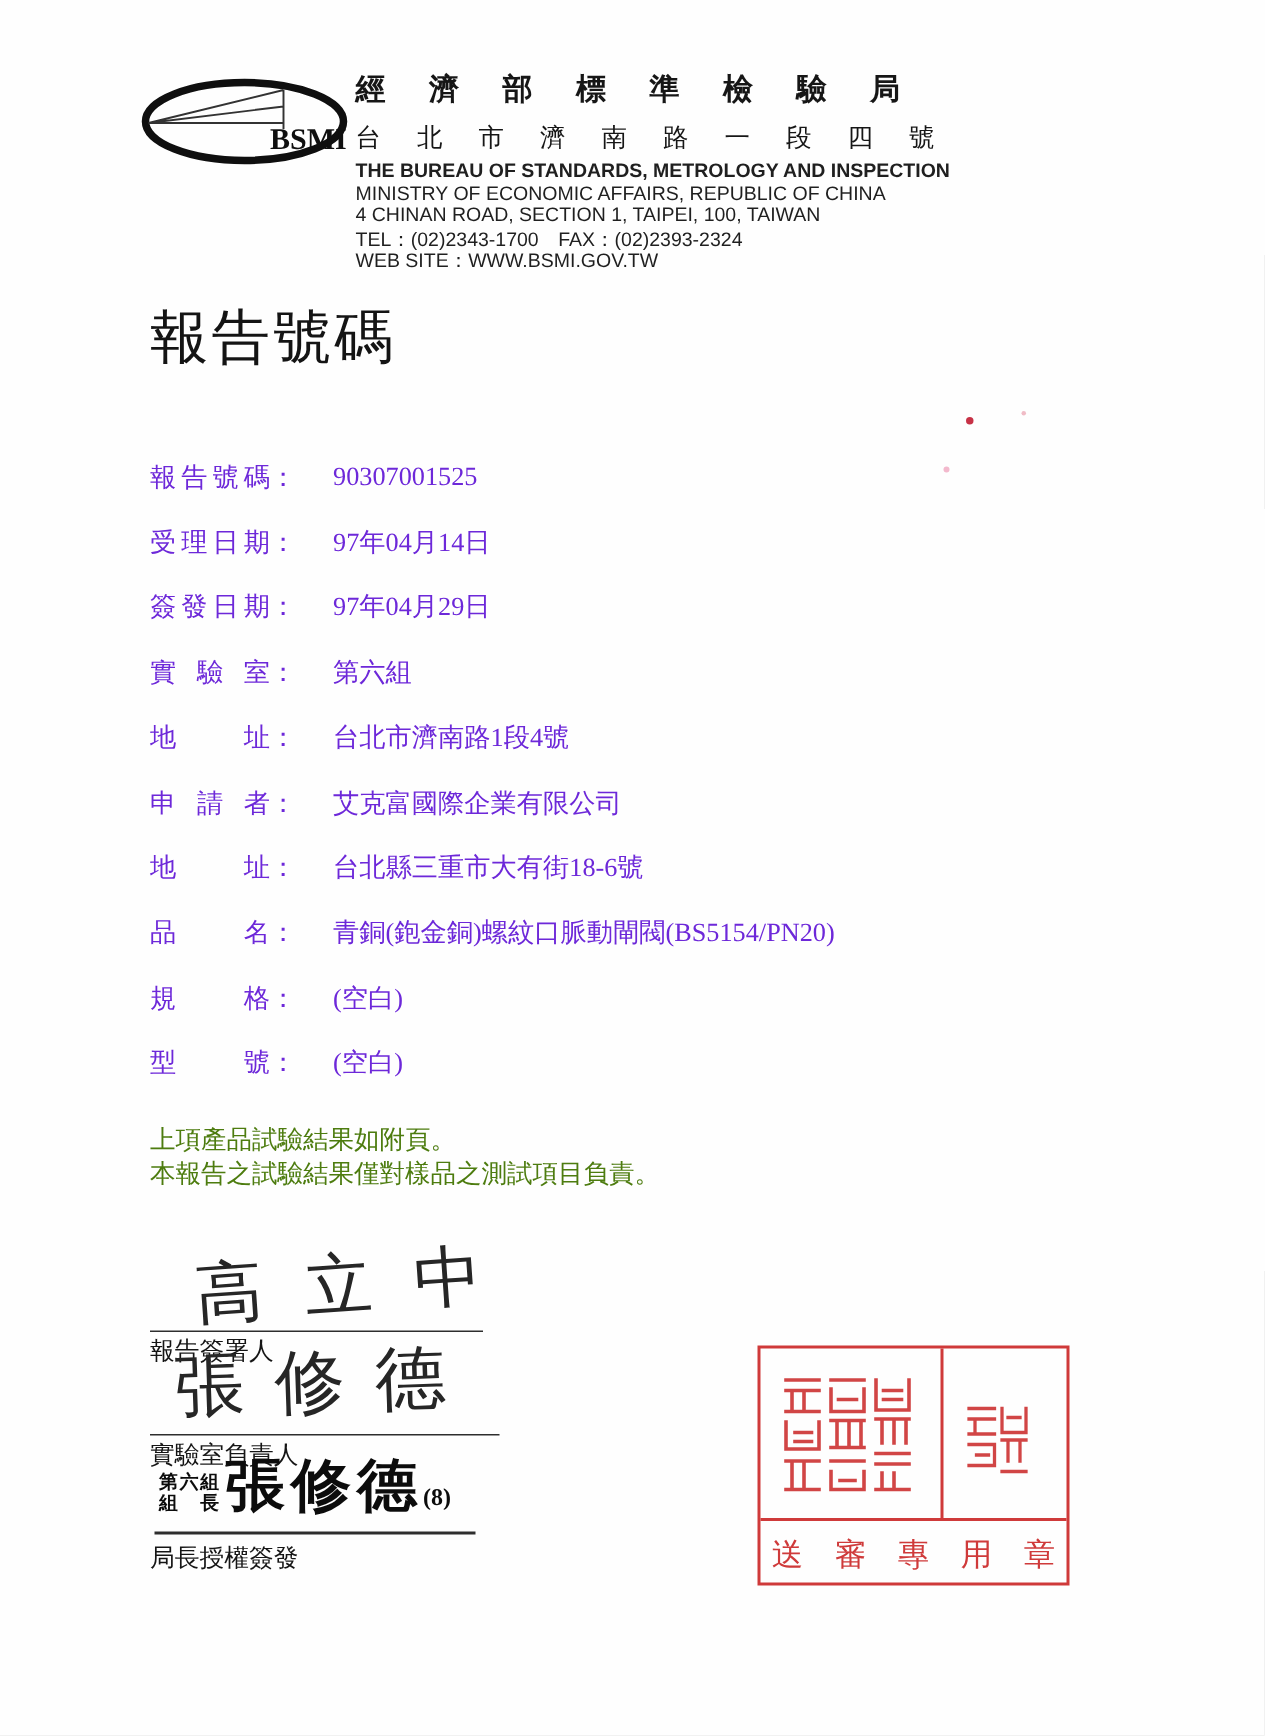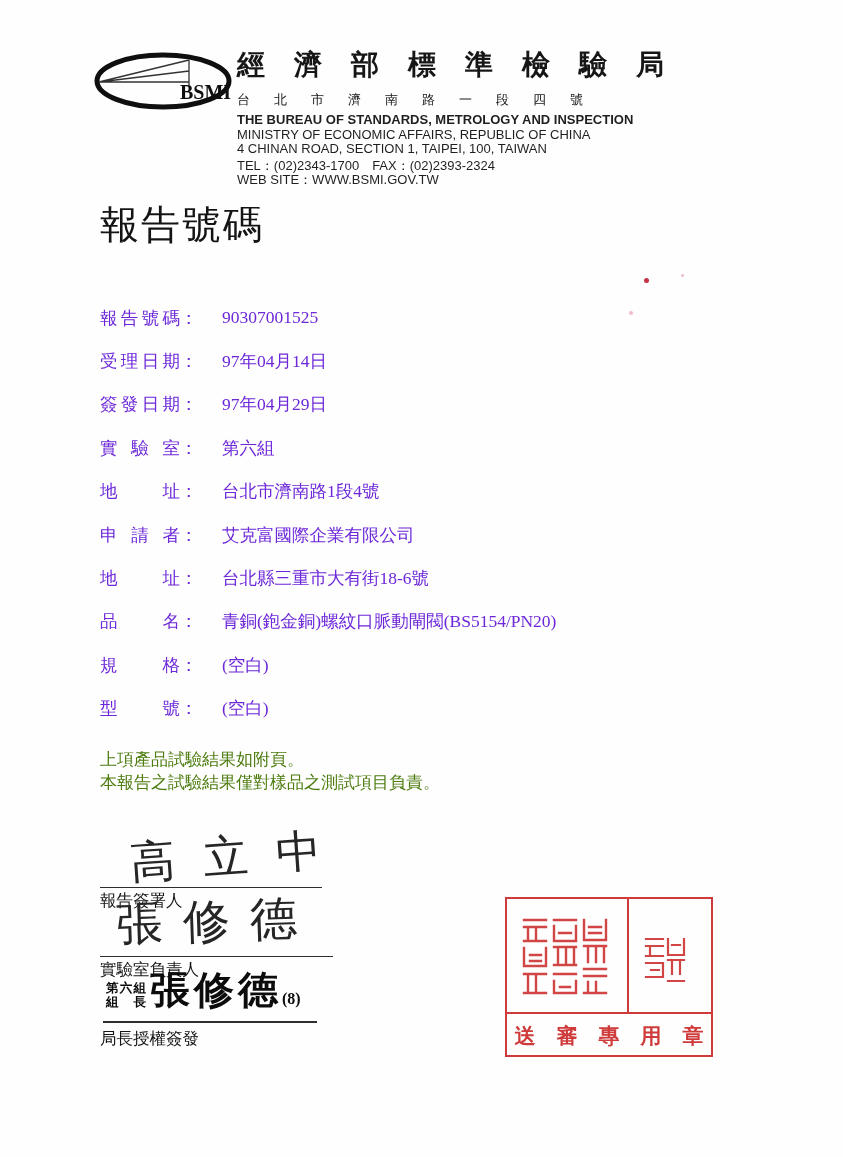--- a/index.html
+++ b/index.html
@@ -4,22 +4,22 @@
 <style>
   html,body{margin:0;padding:0;background:#e8e8e8;}
   .page{
     position:relative; width:843px; height:1157px; margin:0 auto;
     background:#fefefe; overflow:hidden;
     font-family:"Liberation Serif","DejaVu Serif",serif; color:#1a1a1a;
   }
   
   .logo{position:absolute; left:93px; top:52px; width:142px; height:60px;}
   .hdr{position:absolute; left:237px; top:46px; width:560px;}
-  .org-cn{font-size:28px; letter-spacing:29px; white-space:nowrap; font-weight:bold; color:#161616;}
-  .addr-cn{font-size:13px; letter-spacing:24px; white-space:nowrap; margin-top:7px; color:#161616;}
+  .org-cn{font-size:20px; letter-spacing:29px; white-space:nowrap; font-weight:bold; color:#161616;}
+  .addr-cn{font-size:17px; letter-spacing:24px; white-space:nowrap; margin-top:7px; color:#161616;}
   .hdr-en{font-family:"Liberation Sans","DejaVu Sans",sans-serif; font-size:13px; line-height:14.6px; margin-top:4px; color:#1f1f1f; white-space:nowrap;}
   .hdr-en .b{font-weight:bold;}
   .hdr-en .gap{margin-top:2px;}
   
   .doc-title{position:absolute; left:100px; top:198px; font-size:39px; letter-spacing:2px; color:#141414;}
   
   .fields{position:absolute; left:100px; top:296px; width:640px;}
   .frow{display:flex; align-items:center; height:43.4px; font-size:17.5px; color:#6d28d9;}
   .flabel{width:80px; text-align:justify; text-align-last:justify;}
   .fcolon{width:18px;}
@@ -43,21 +43,21 @@
   .stampsig .nm{font-size:40px; font-weight:900; letter-spacing:4px; transform:scaleY(.96); line-height:44px;}
   .stampsig .sfx{font-size:16px; font-weight:bold; padding-bottom:5px;}
   
   .redbox{position:absolute; left:505px; top:897px; width:208px; height:160px; border:2px solid #cf3a3a; box-sizing:border-box;}
   .redbox .toprow{display:flex; height:113px; border-bottom:2px solid #cf3a3a;}
   .redbox .cell-l{width:120px; border-right:2px solid #cf3a3a; position:relative;}
   .redbox .cell-r{flex:1; position:relative;}
   .seal-l{position:absolute; left:12px; top:15px;}
   .seal-r{position:absolute; left:13px; top:34px;}
   .stamp-caption{height:43px; display:flex; align-items:center; justify-content:center;
-    color:#cf3a3a; font-size:21px; letter-spacing:21px; margin-right:-21px; font-weight:bold;}
+    color:#cf3a3a; font-size:21px; letter-spacing:21px; margin-right:-21px; font-weight:normal;}
   
   .speck{position:absolute; border-radius:50%;}
   .sp1{left:644px; top:278px; width:5px; height:5px; background:#c73246;}
   .sp2{left:681px; top:274px; width:3px; height:3px; background:#f0bcc6;}
   .sp3{left:629px; top:311px; width:4px; height:4px; background:#f3b9cd;}
 </style>
 </head>
 <body>
 
 <div class="page">

